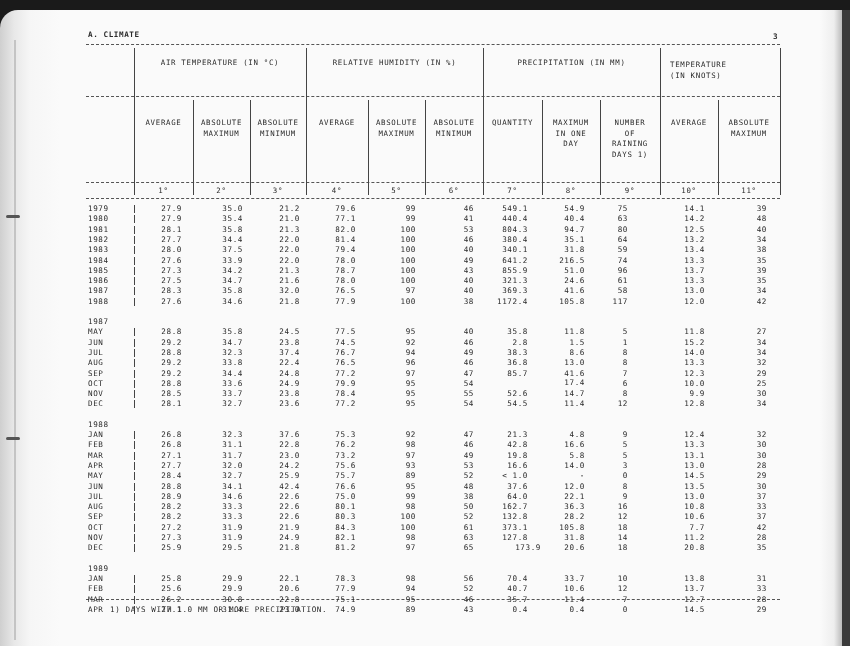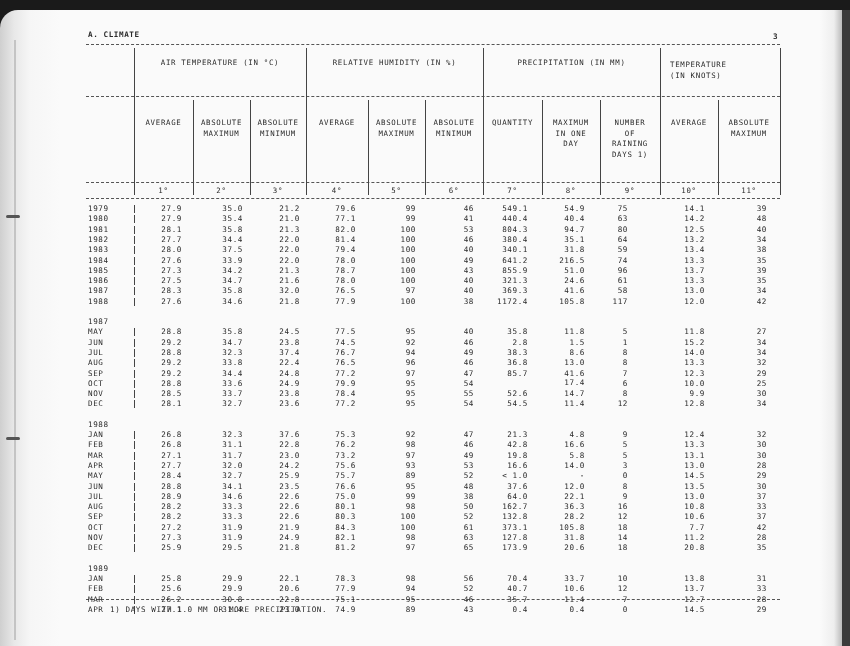--- a/index.html
+++ b/index.html
@@ -391,21 +391,21 @@
     <div class="num" style="left:414px;width:60px;top:471.2000000000003px">52</div>
     <div class="num" style="left:468px;width:60px;top:471.2000000000003px">&lt; 1.0</div>
     <div class="num" style="left:525px;width:60px;top:471.2000000000003px">-</div>
     <div class="num" style="left:568px;width:60px;top:471.2000000000003px">0</div>
     <div class="num" style="left:645px;width:60px;top:471.2000000000003px">14.5</div>
     <div class="num" style="left:707px;width:60px;top:471.2000000000003px">29</div>
     <div class="lab" style="left:88px;top:481.5000000000003px">JUN</div>
     <div class="vbar" style="left:134px;top:482.5000000000003px;height:8px"></div>
     <div class="num" style="left:122px;width:60px;top:481.5000000000003px">28.8</div>
     <div class="num" style="left:183px;width:60px;top:481.5000000000003px">34.1</div>
-    <div class="num" style="left:240px;width:60px;top:481.5000000000003px">23.5</div>
+    <div class="num" style="left:240px;width:60px;top:481.5000000000003px">42.4</div>
     <div class="num" style="left:296px;width:60px;top:481.5000000000003px">76.6</div>
     <div class="num" style="left:356px;width:60px;top:481.5000000000003px">95</div>
     <div class="num" style="left:414px;width:60px;top:481.5000000000003px">48</div>
     <div class="num" style="left:468px;width:60px;top:481.5000000000003px">37.6</div>
     <div class="num" style="left:525px;width:60px;top:481.5000000000003px">12.0</div>
     <div class="num" style="left:568px;width:60px;top:481.5000000000003px">8</div>
     <div class="num" style="left:645px;width:60px;top:481.5000000000003px">13.5</div>
     <div class="num" style="left:707px;width:60px;top:481.5000000000003px">30</div>
     <div class="lab" style="left:88px;top:491.8000000000003px">JUL</div>
     <div class="vbar" style="left:134px;top:492.8000000000003px;height:8px"></div>
@@ -473,21 +473,21 @@
     <div class="num" style="left:645px;width:60px;top:533.0000000000002px">11.2</div>
     <div class="num" style="left:707px;width:60px;top:533.0000000000002px">28</div>
     <div class="lab" style="left:88px;top:543.3000000000002px">DEC</div>
     <div class="vbar" style="left:134px;top:544.3000000000002px;height:8px"></div>
     <div class="num" style="left:122px;width:60px;top:543.3000000000002px">25.9</div>
     <div class="num" style="left:183px;width:60px;top:543.3000000000002px">29.5</div>
     <div class="num" style="left:240px;width:60px;top:543.3000000000002px">21.8</div>
     <div class="num" style="left:296px;width:60px;top:543.3000000000002px">81.2</div>
     <div class="num" style="left:356px;width:60px;top:543.3000000000002px">97</div>
     <div class="num" style="left:414px;width:60px;top:543.3000000000002px">65</div>
-    <div class="num" style="left:468px;width:60px;top:543.3000000000002px">173.9</div>
+    <div class="num" style="left:481px;width:60px;top:543.3000000000002px">173.9</div>
     <div class="num" style="left:525px;width:60px;top:543.3000000000002px">20.6</div>
     <div class="num" style="left:568px;width:60px;top:543.3000000000002px">18</div>
     <div class="num" style="left:645px;width:60px;top:543.3000000000002px">20.8</div>
     <div class="num" style="left:707px;width:60px;top:543.3000000000002px">35</div>
     <div class="lab" style="left:88px;top:563.6000000000001px">1989</div>
     <div class="lab" style="left:88px;top:573.9000000000001px">JAN</div>
     <div class="vbar" style="left:134px;top:574.9000000000001px;height:8px"></div>
     <div class="num" style="left:122px;width:60px;top:573.9000000000001px">25.8</div>
     <div class="num" style="left:183px;width:60px;top:573.9000000000001px">29.9</div>
     <div class="num" style="left:240px;width:60px;top:573.9000000000001px">22.1</div>

